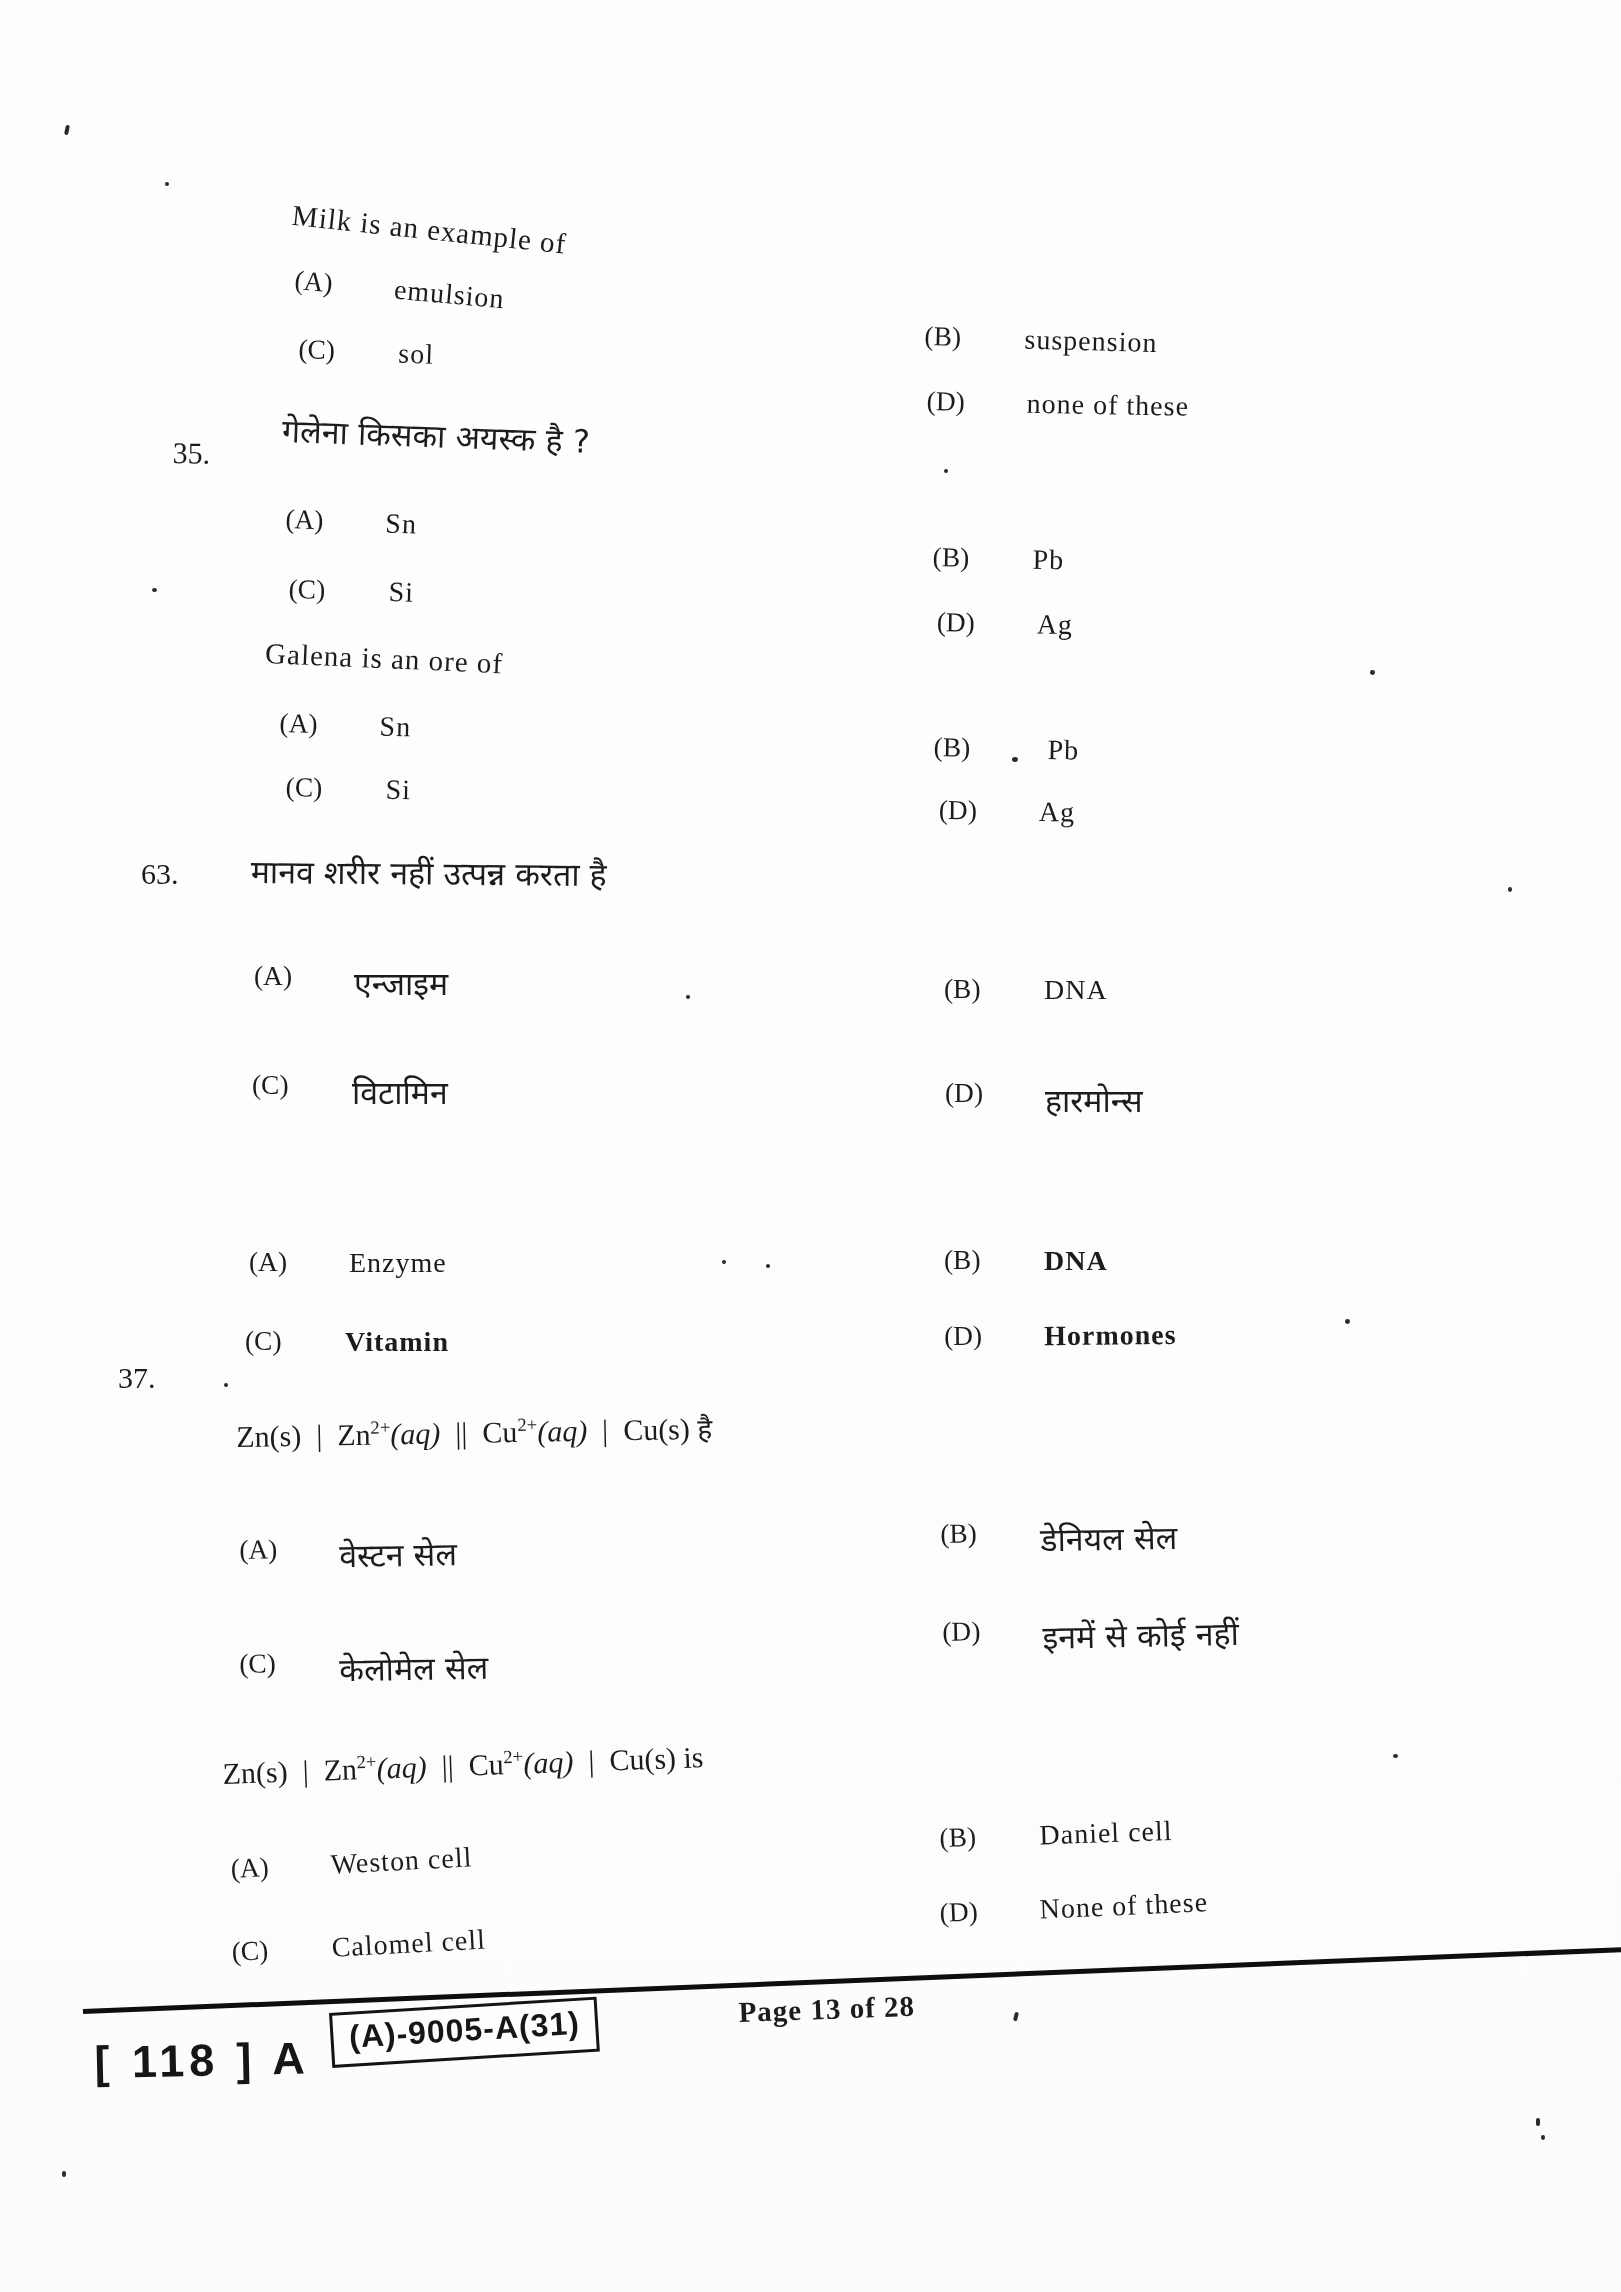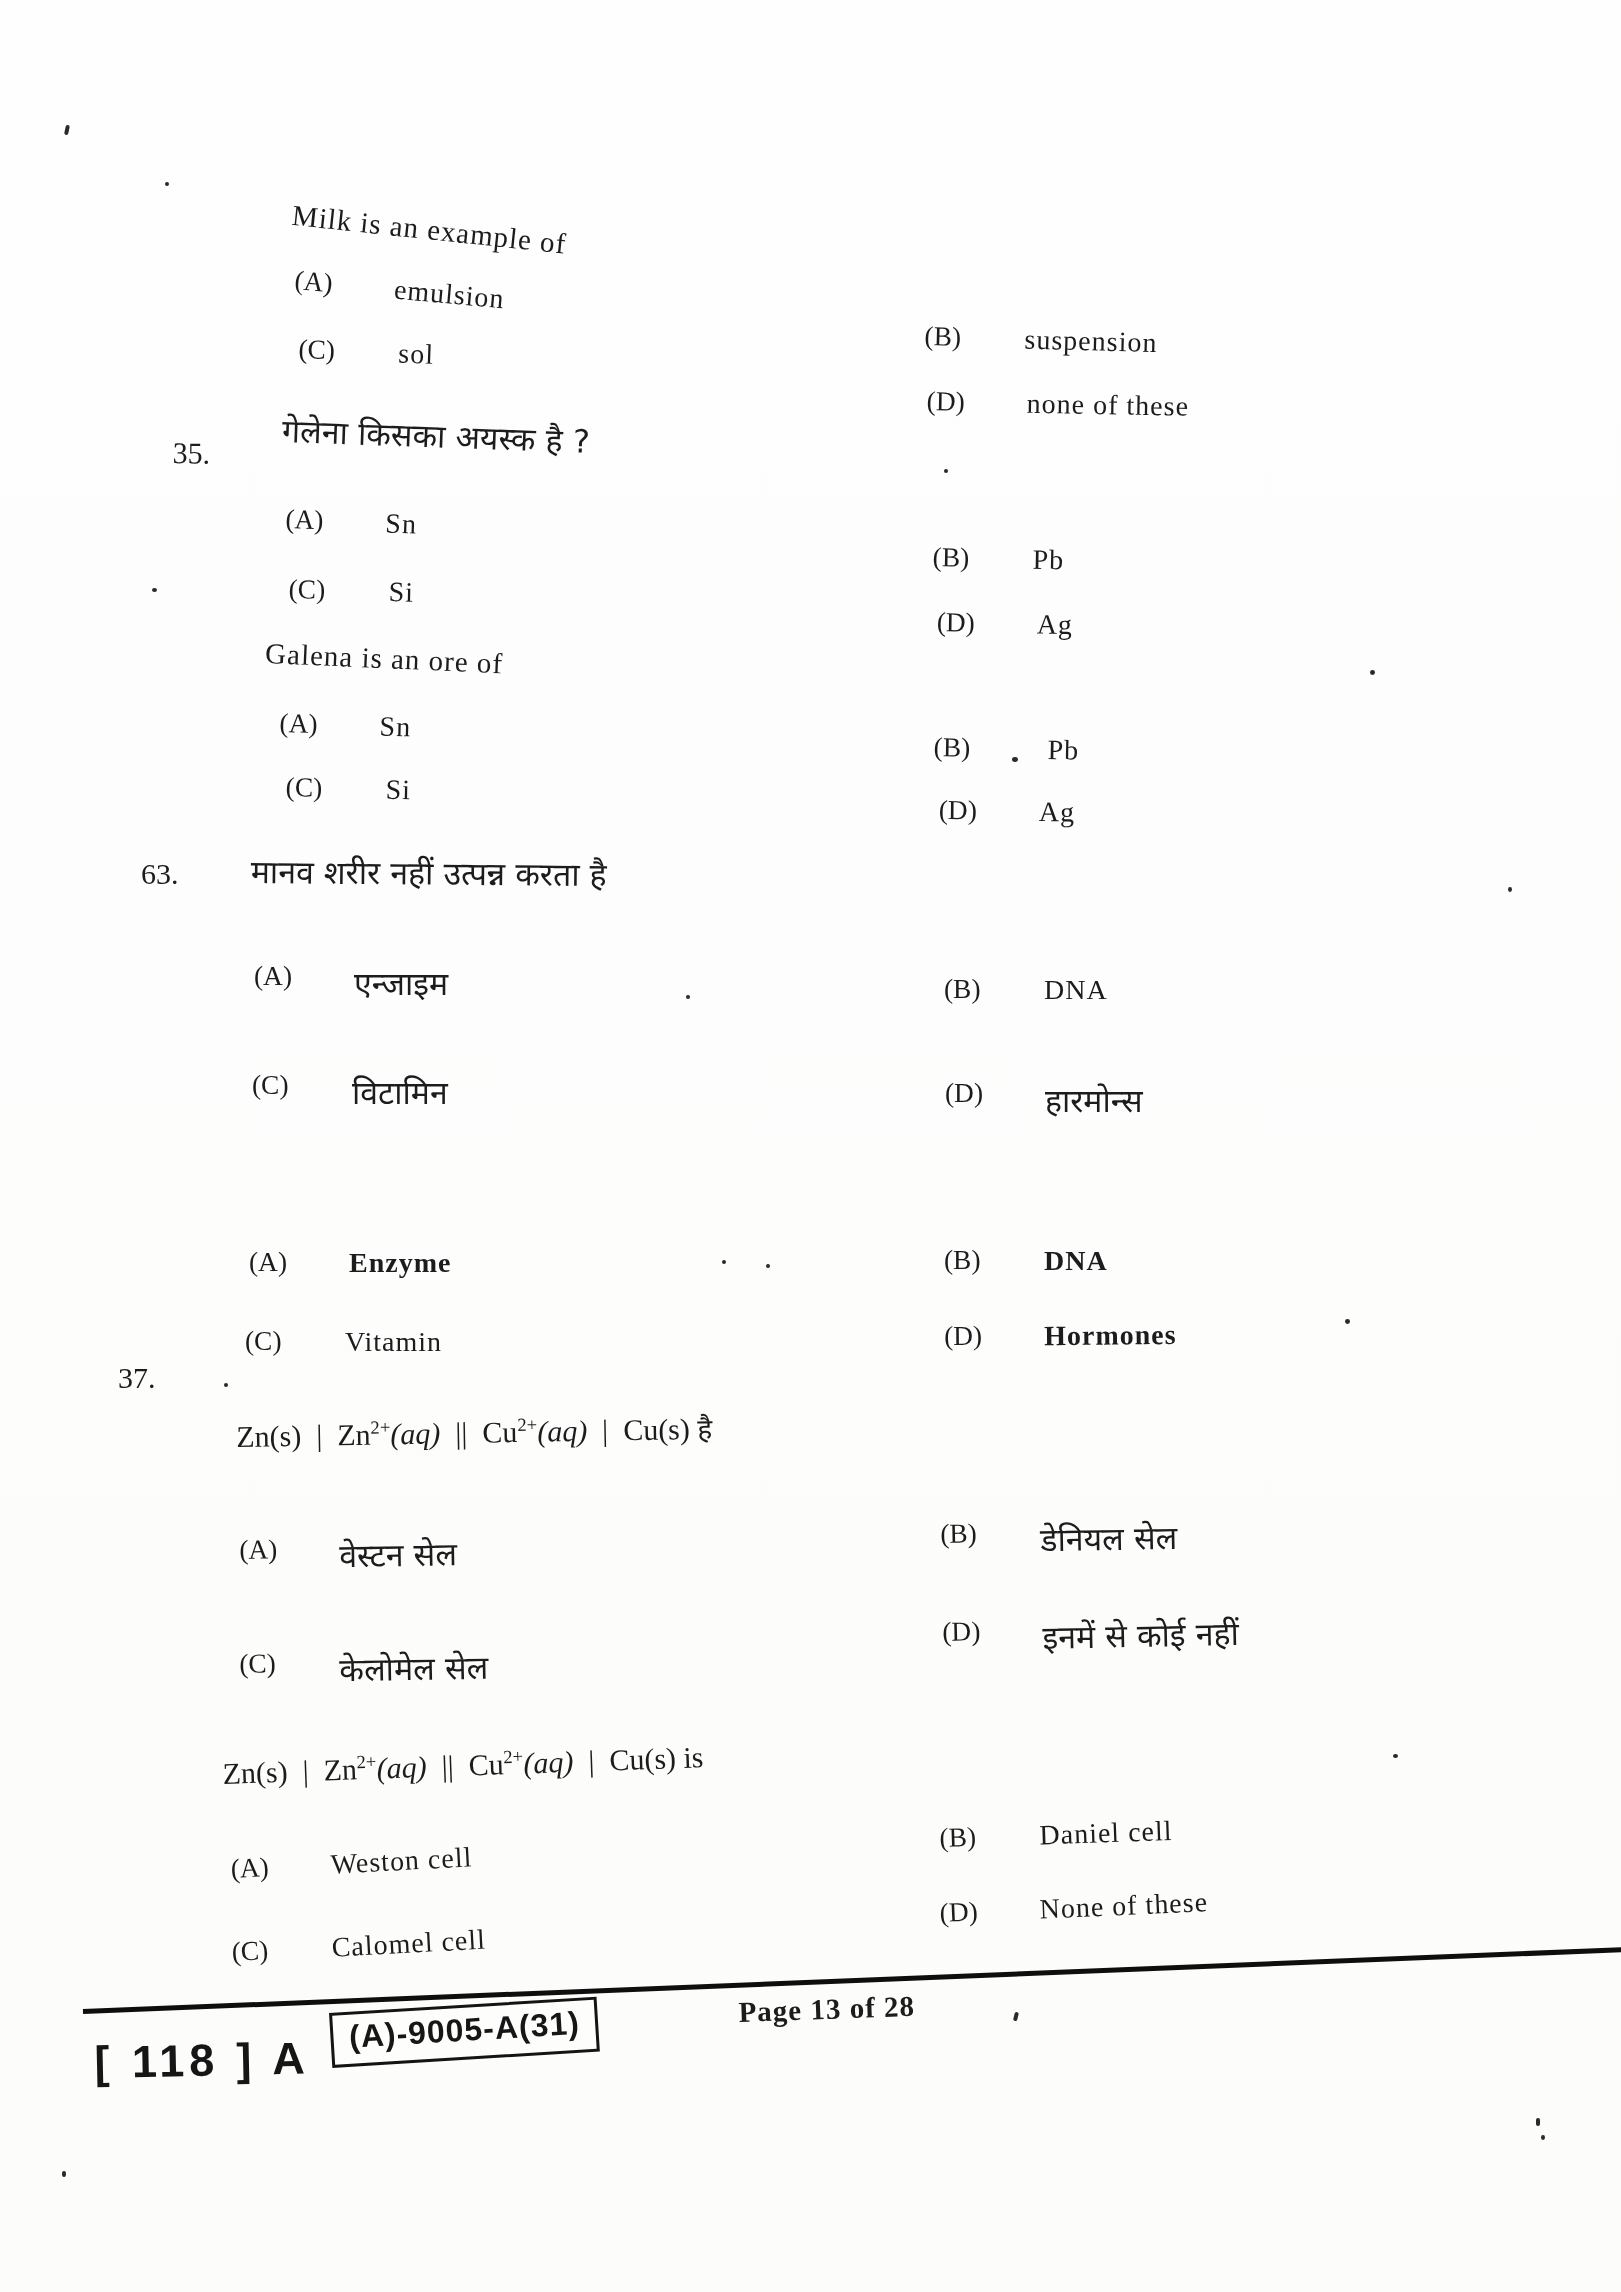--- a/index.html
+++ b/index.html
@@ -153,29 +153,29 @@
     <span class="otext hi-t" lang="hi">विटामिन</span>
   </div>
   <div class="line opt" style="left:945px;top:1078px">
     <span class="letter">(D)</span>
     <span class="otext hi-t" lang="hi">हारमोन्स</span>
   </div>
 
 
   <div class="line opt" style="left:249px;top:1247px">
     <span class="letter">(A)</span>
-    <span class="otext en-t" style="font-weight:700">Enzyme</span>
+    <span class="otext en-t" style="font-weight:400">Enzyme</span>
   </div>
   <div class="line opt" style="left:944px;top:1245px">
     <span class="letter">(B)</span>
     <span class="otext en-t" style="font-weight:600">DNA</span>
   </div>
   <div class="line opt" style="left:245px;top:1326px">
     <span class="letter">(C)</span>
-    <span class="otext en-t" style="font-weight:400">Vitamin</span>
+    <span class="otext en-t" style="font-weight:700">Vitamin</span>
   </div>
   <div class="line opt" style="left:944px;top:1321px;transform:rotate(-0.5deg)">
     <span class="letter">(D)</span>
     <span class="otext en-t" style="font-weight:600">Hormones</span>
   </div>
 
   <div class="line qnum" style="left:118px;top:1361px">37.</div>
   <div class="line formula" style="left:236px;top:1417px;transform:rotate(-1deg)"><span>Zn(s)  |  Zn</span><sup>2+</sup><span class="aq">(aq)</span><span>  ||  Cu</span><sup>2+</sup><span class="aq">(aq)</span><span>  |  Cu(s) </span><span class="tail" lang="hi">है</span></div>
 
   <div class="line opt" style="left:239px;top:1535px;transform:rotate(-1deg)">

